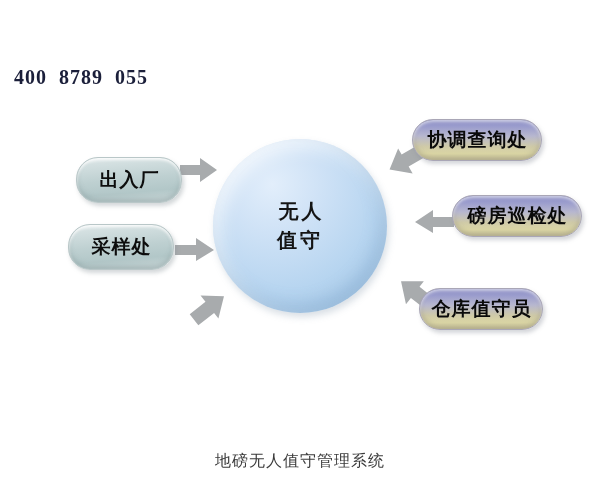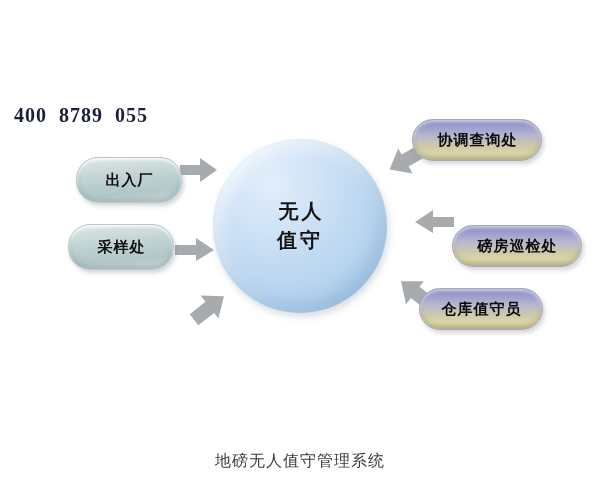--- a/index.html
+++ b/index.html
@@ -31,21 +31,20 @@
   #phone-number {
     position: absolute;
     left: 14px;
     top: 66px;
     font-family: "Liberation Serif", serif;
     font-size: 20px;
     font-weight: 700;
     letter-spacing: 1px;
     color: #1b1f3a;
     white-space: pre;
-    margin-top: 38px;
   }
 
   
   #center-node {
     position: absolute;
     left: 213px;
     top: 139px;
     width: 174px;
     height: 174px;
     border-radius: 50%;
@@ -76,21 +75,21 @@
   .pill {
     position: absolute;
     display: flex;
     align-items: center;
     justify-content: center;
     border-radius: 22px;
     z-index: 4;
   }
   .pill-text {
     font-family: "DejaVu Sans", "Liberation Sans", sans-serif;
-    font-size: 15px;
+    font-size: 19px;
     font-weight: 700;
     color: #0d0d0d;
     letter-spacing: 1px;
     text-indent: 1px;
     white-space: nowrap;
   }
 
   
   .pill-left {
     width: 104px;
@@ -113,21 +112,21 @@
       inset 0 -3px 5px rgba(120,115,110,0.35),
       2px 3px 4px rgba(130,135,145,0.35);
   }
   .pill-right .pill-text { color: #0a0a0a; }
 
   #node-churuchang { left: 76px;  top: 157px; }
   #node-caiyangchu { left: 68px;  top: 224px; }
   #node-jianyanchu { left: 86px;  top: 320px; }
 
   #node-xietiao  { left: 412px; top: 119px; width: 128px; }
-  #node-bangfang { left: 452px; top: 225px; width: 128px; }
+  #node-bangfang { left: 452px; top: 195px; width: 128px; }
   #node-cangku   { left: 419px; top: 288px; width: 122px; }
 
   
   .arrow {
     position: absolute;
     z-index: 2;
   }
   .arrow svg { display: block; }
 
   #arrow-churuchang { left: 180px; top: 157px; }

